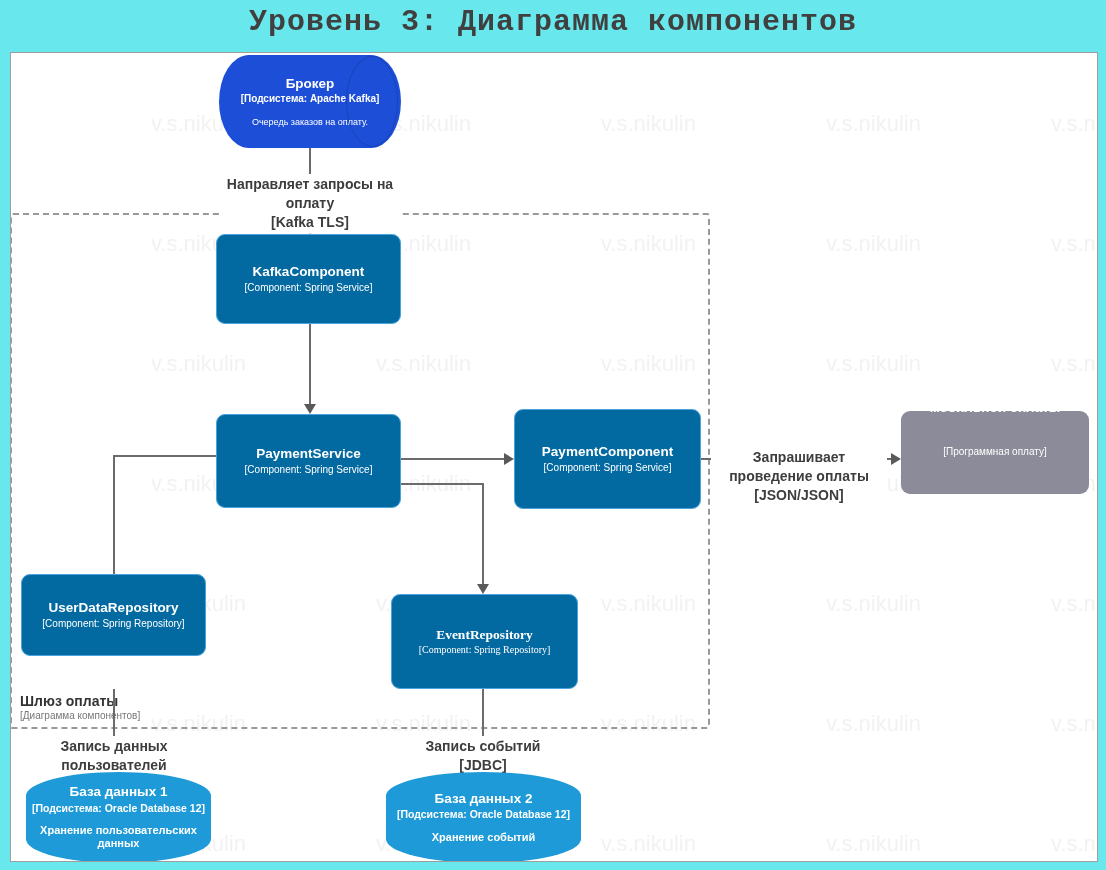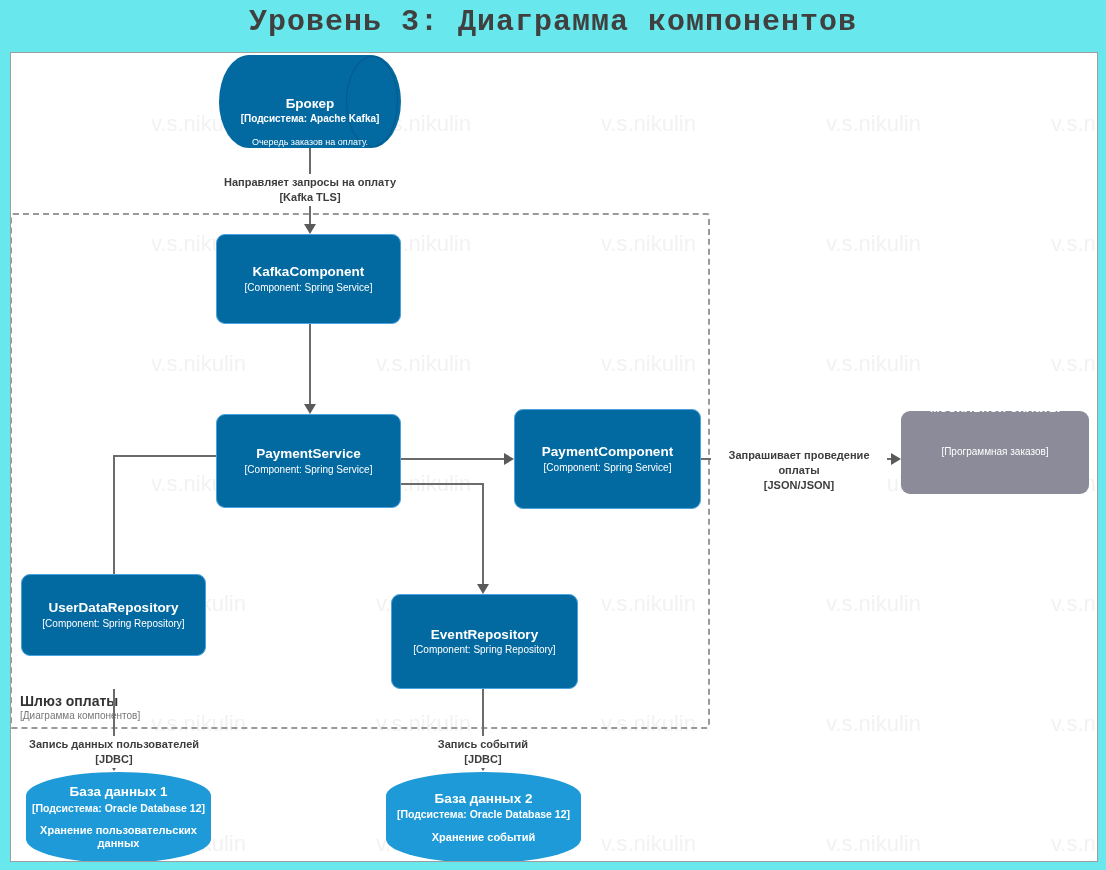--- a/index.html
+++ b/index.html
@@ -62,23 +62,22 @@
   }
 
   .cyl-v {
     background: #1d9ad7;
     border-radius: 50% / 24px;
   }
   .cyl-v .n-sub { font-weight: bold; font-size: 10.5px; }
   .cyl-v .n-desc { font-weight: bold; }
 
   .cyl-h {
-    background: #0369a1;
+    background: #1d4ed8;
     border-radius: 30px / 50%;
-    justify-content: flex-end;
   }
   .cyl-h .endcap {
     position: absolute; right: 3px; top: 1px; bottom: 1px; width: 52px;
     border-radius: 50%; border: 1px solid rgba(0,0,0,0.14);
   }
   .cyl-h .n-sub { font-weight: bold; }
   .cyl-h .n-desc { margin-top: 12px; font-size: 9px; }
 
   .sysgroup {
     background: #8b8b99; border-radius: 9px;
@@ -101,21 +100,21 @@
   }
   .arrow-right {
     position: absolute; z-index: 2; width: 0; height: 0;
     border-top: 6px solid transparent; border-bottom: 6px solid transparent;
     border-left: 10px solid #5a5a5a;
   }
 
   .edge-label {
     position: absolute; z-index: 3; text-align: center;
     background: #ffffff; padding: 1px 2px;
-    font-size: 11px; font-weight: bold; color: #3d3d3d; line-height: 1.35;
+    font-size: 14px; font-weight: bold; color: #3d3d3d; line-height: 1.35;
   }
   .edge-label .tech { font-weight: bold; }
 </style>
 </head>
 <body>
 
 <div id="page">
 
   <div id="title-bar">
     <span class="title-text">Уровень 3: Диаграмма компонентов</span>
@@ -227,30 +226,30 @@
       <div class="n-sub">[Component: Spring Service]</div>
     </div>
 
     <div class="node comp" style="left:503px; top:356px; width:187px; height:100px;">
       <div class="n-title">PaymentComponent</div>
       <div class="n-sub">[Component: Spring Service]</div>
     </div>
 
     <div class="node sysgroup" style="left:890px; top:358px; width:188px; height:83px;gap:28px;">
       <div class="n-title">Группа систем мобильной оплаты</div>
-      <div class="n-sub">[Программная заказов]</div>
+      <div class="n-sub">[Программная оплату]</div>
       <div class="n-desc">Обеспечивает работу тнретнет-платежей.</div>
     </div>
 
     <div class="node comp" style="left:10px; top:521px; width:185px; height:82px;">
       <div class="n-title">UserDataRepository</div>
       <div class="n-sub">[Component: Spring Repository]</div>
     </div>
 
-    <div class="node comp" style="left:380px; top:541px; width:187px; height:95px;">
+    <div class="node comp" style="left:380px; top:541px; width:187px; height:95px;font-family:Liberation Serif, serif;">
       <div class="n-title">EventRepository</div>
       <div class="n-sub">[Component: Spring Repository]</div>
     </div>
 
     <div class="node cyl-v" style="left:15px; top:719px; width:185px; height:91px;">
       <div class="n-title">База данных 1</div>
       <div class="n-sub">[Подсистема: Oracle Database 12]</div>
       <div class="n-desc">Хранение пользовательских данных</div>
     </div>
 

